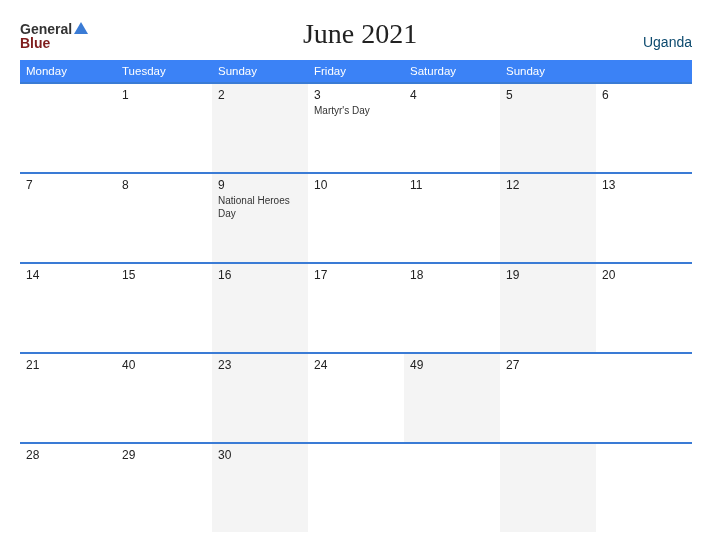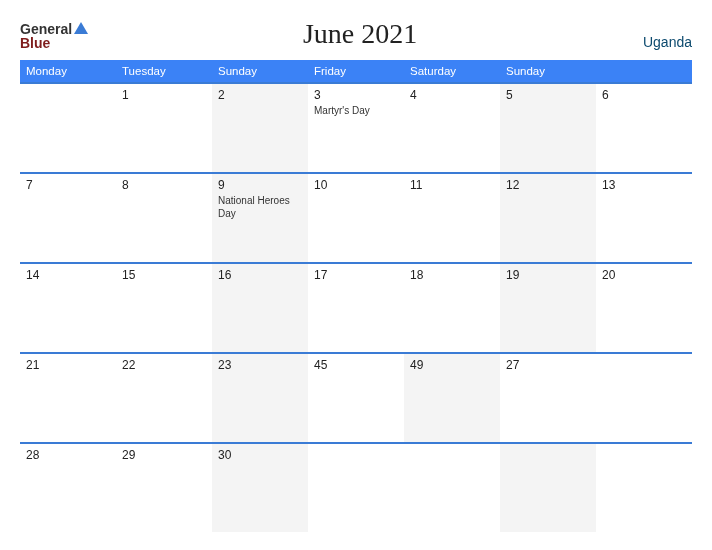--- a/index.html
+++ b/index.html
@@ -220,27 +220,27 @@
           </div>
           <div class="cal-cell">
             <span class="cal-day-num">20</span>
           </div>
         </div>
         <div class="cal-week">
           <div class="cal-cell">
             <span class="cal-day-num">21</span>
           </div>
           <div class="cal-cell">
-            <span class="cal-day-num">22</span>
+            <span class="cal-day-num">40</span>
           </div>
           <div class="cal-cell alt">
             <span class="cal-day-num">23</span>
           </div>
           <div class="cal-cell">
-            <span class="cal-day-num">45</span>
+            <span class="cal-day-num">24</span>
           </div>
           <div class="cal-cell alt">
             <span class="cal-day-num">49</span>
           </div>
           <div class="cal-cell">
             <span class="cal-day-num">27</span>
           </div>
         </div>
         <div class="cal-week">
           <div class="cal-cell">

